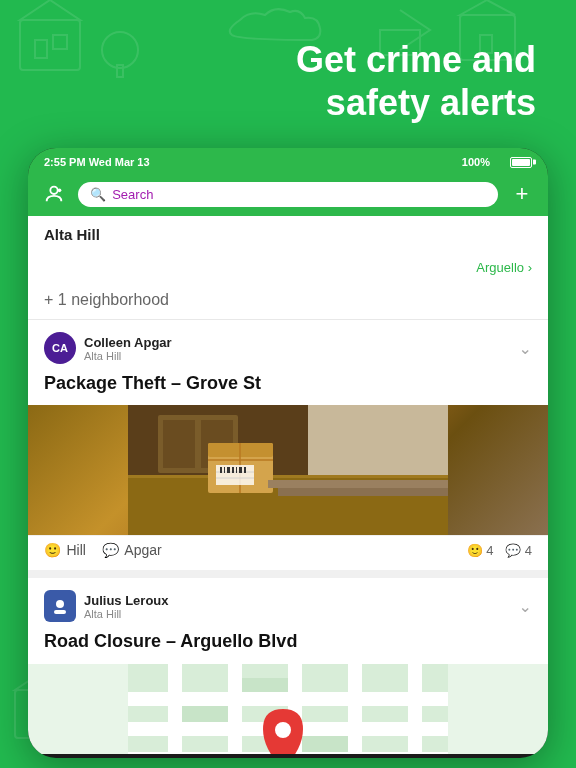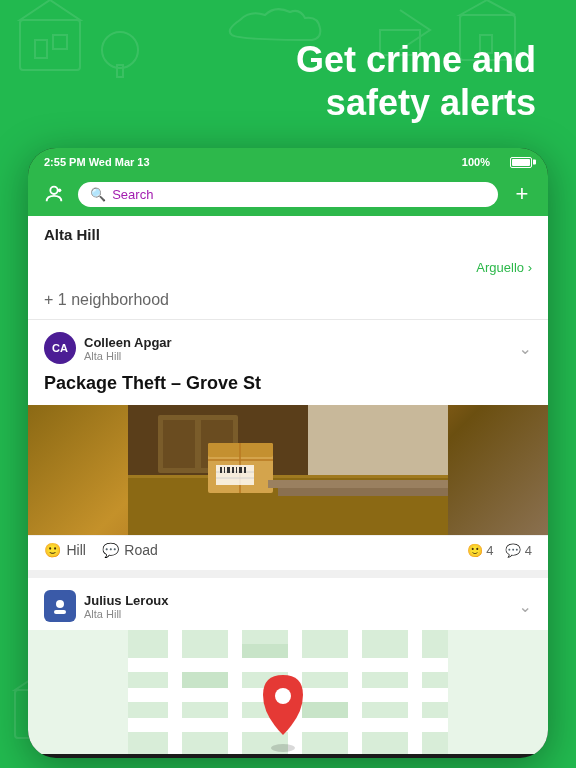--- a/index.html
+++ b/index.html
@@ -435,21 +435,21 @@
       </div>
 
       <div class="post-actions">
         <div class="post-actions-left">
           <div class="action-btn">
             <span>🙂</span>
             <span>Hill</span>
           </div>
           <div class="action-btn">
             <span>💬</span>
-            <span>Road</span>
+            <span>Apgar</span>
           </div>
         </div>
         <div class="post-actions-right">
           <span class="reaction-count">
             <span>🙂</span>
             <span>4</span>
           </span>
           <span class="reaction-count">
             <span>💬</span>
             <span>4</span>
@@ -467,20 +467,21 @@
               <rect x="4" y="14" width="12" height="4" rx="2" fill="white"></rect>
             </svg>
           </div>
           <div class="post-meta">
             <div class="author">Julius Leroux</div>
             <div class="location">Alta Hill</div>
           </div>
         </div>
         <div class="chevron-down">⌄</div>
       </div>
+      <div class="post-title">Road Closure – Arguello Blvd</div>
 
       <div class="map-container">
         <svg width="100%" height="130" viewBox="0 0 320 130" xmlns="http://www.w3.org/2000/svg">
 
           <rect x="0" y="0" width="320" height="130" fill="#d8edd8"></rect>
 
           <rect x="0" y="28" width="320" height="14" fill="white"></rect>
           <rect x="0" y="58" width="320" height="14" fill="white"></rect>
           <rect x="0" y="88" width="320" height="14" fill="white"></rect>
 

